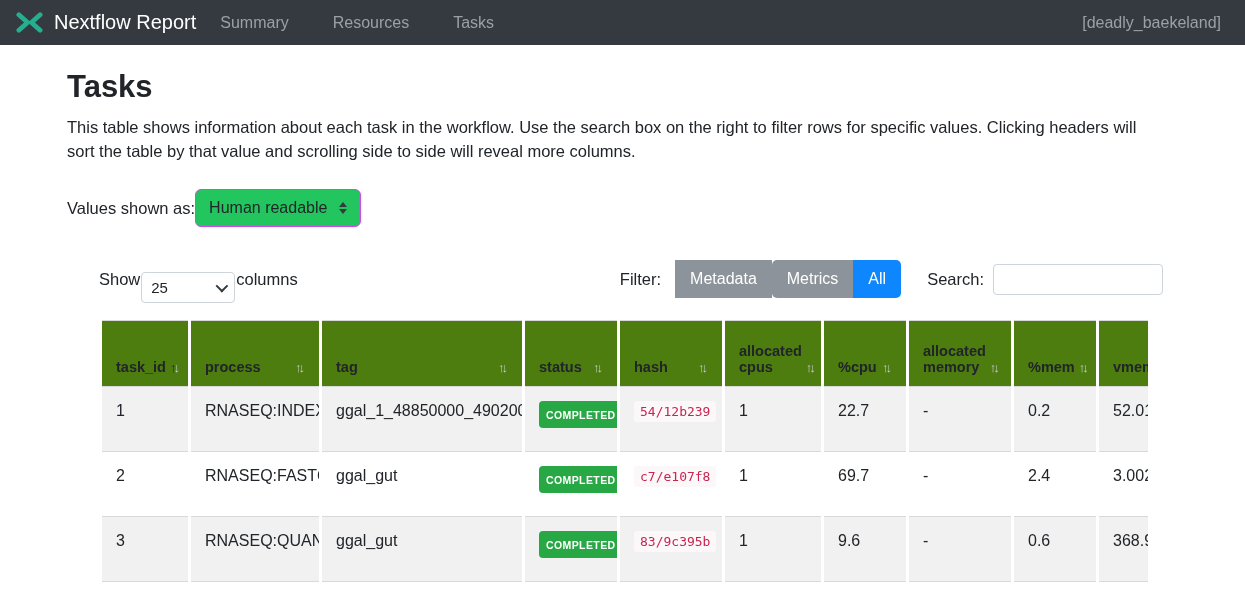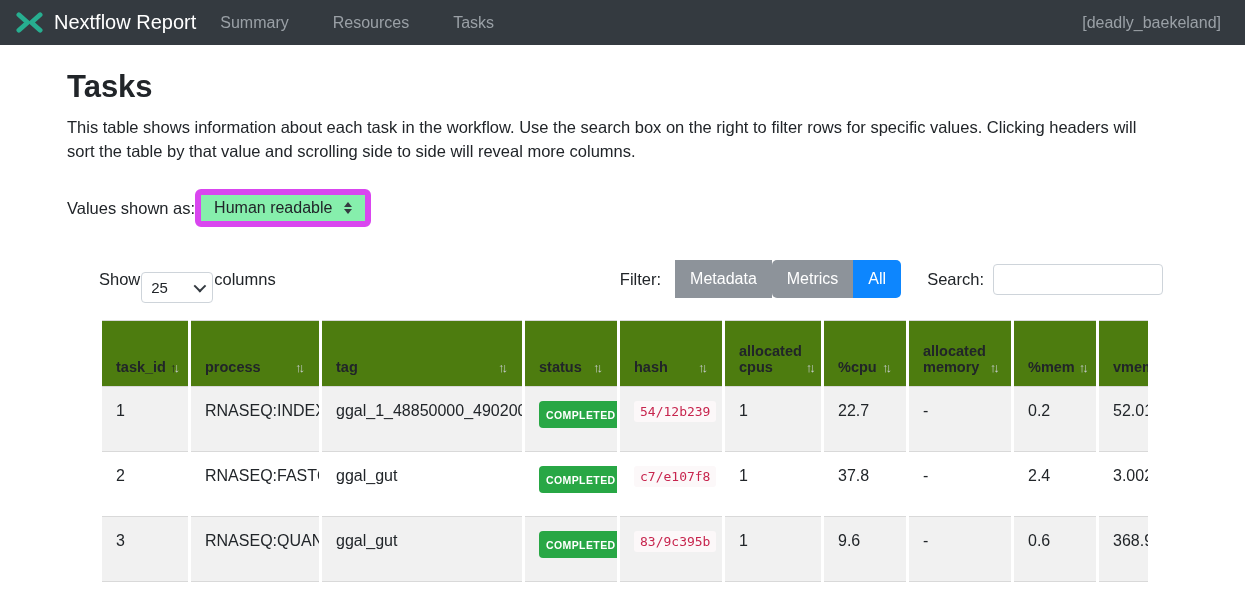--- a/index.html
+++ b/index.html
@@ -21,34 +21,34 @@
   .nav-link { color:#9aa0a6; font-size:16px; cursor:pointer; }
   .run-name { margin-left:auto; color:#9aa0a6; font-size:16px; }
 
   
   .content { padding:0 67px; }
   h1.page-title { font-size:31px; font-weight:700; margin:24px 0 10px; }
   .desc { font-size:16.5px; line-height:24px; width:1100px; margin:0 0 26px; }
 
   .values-row { display:flex; align-items:center; margin-bottom:28px; font-size:16.5px; }
   .hr-select {
-    border:6px solid #d946ef; border-radius:6px; height:38px;
+    border:1px solid #d946ef; border-radius:6px; height:38px;
     display:flex; align-items:center; gap:12px; padding:0 13px;
-    font-size:16px; background:#86efac; cursor:pointer;
+    font-size:16px; background:#22c55e; cursor:pointer;
   }
   .updown { display:flex; flex-direction:column; gap:2px; }
   .updown .tri-up { width:0;height:0;border-left:4px solid transparent;border-right:4px solid transparent;border-bottom:5px solid #343a40; }
   .updown .tri-down { width:0;height:0;border-left:4px solid transparent;border-right:4px solid transparent;border-top:5px solid #343a40; }
 
   
   .dt-area { margin-left:32px; }
   .dt-controls { display:flex; align-items:center; justify-content:space-between; margin-bottom:17px; width:1064px; }
   .dt-left { display:flex; align-items:center; gap:1px; font-size:16.5px; }
   .show-select {
-    width:72px; height:31px; border:1px solid #ced4da; border-radius:4px;
+    width:94px; height:31px; border:1px solid #ced4da; border-radius:4px;
     display:flex; align-items:center; justify-content:space-between;
     padding:0 9px; font-size:15px; background:#fff; cursor:pointer;margin-top:17px;
   }
   .chev-down { width:9px; height:9px; border-right:2px solid #343a40; border-bottom:2px solid #343a40; transform:rotate(45deg) translateY(-2px); }
   .dt-right { display:flex; align-items:center; }
   .filter-label { font-size:16.5px; margin-right:14px; }
   .btn-group { display:flex; }
   .btn {
     border:none; color:#fff; font-size:16px; padding:8px 15px;
     font-family:inherit; cursor:pointer; line-height:22px;
@@ -231,21 +231,21 @@
               <td>0.2</td>
               <td>52.016 MB</td>
             </tr>
             <tr class="even">
               <td>2</td>
               <td>RNASEQ:FASTQC</td>
               <td>ggal_gut</td>
               <td><span class="badge-success">COMPLETED</span></td>
               <td><span class="hash-code">c7/e107f8</span></td>
               <td>1</td>
-              <td>37.8</td>
+              <td>69.7</td>
               <td>-</td>
               <td>2.4</td>
               <td>3.002</td>
             </tr>
             <tr class="odd">
               <td>3</td>
               <td>RNASEQ:QUANT</td>
               <td>ggal_gut</td>
               <td><span class="badge-success">COMPLETED</span></td>
               <td><span class="hash-code">83/9c395b</span></td>

